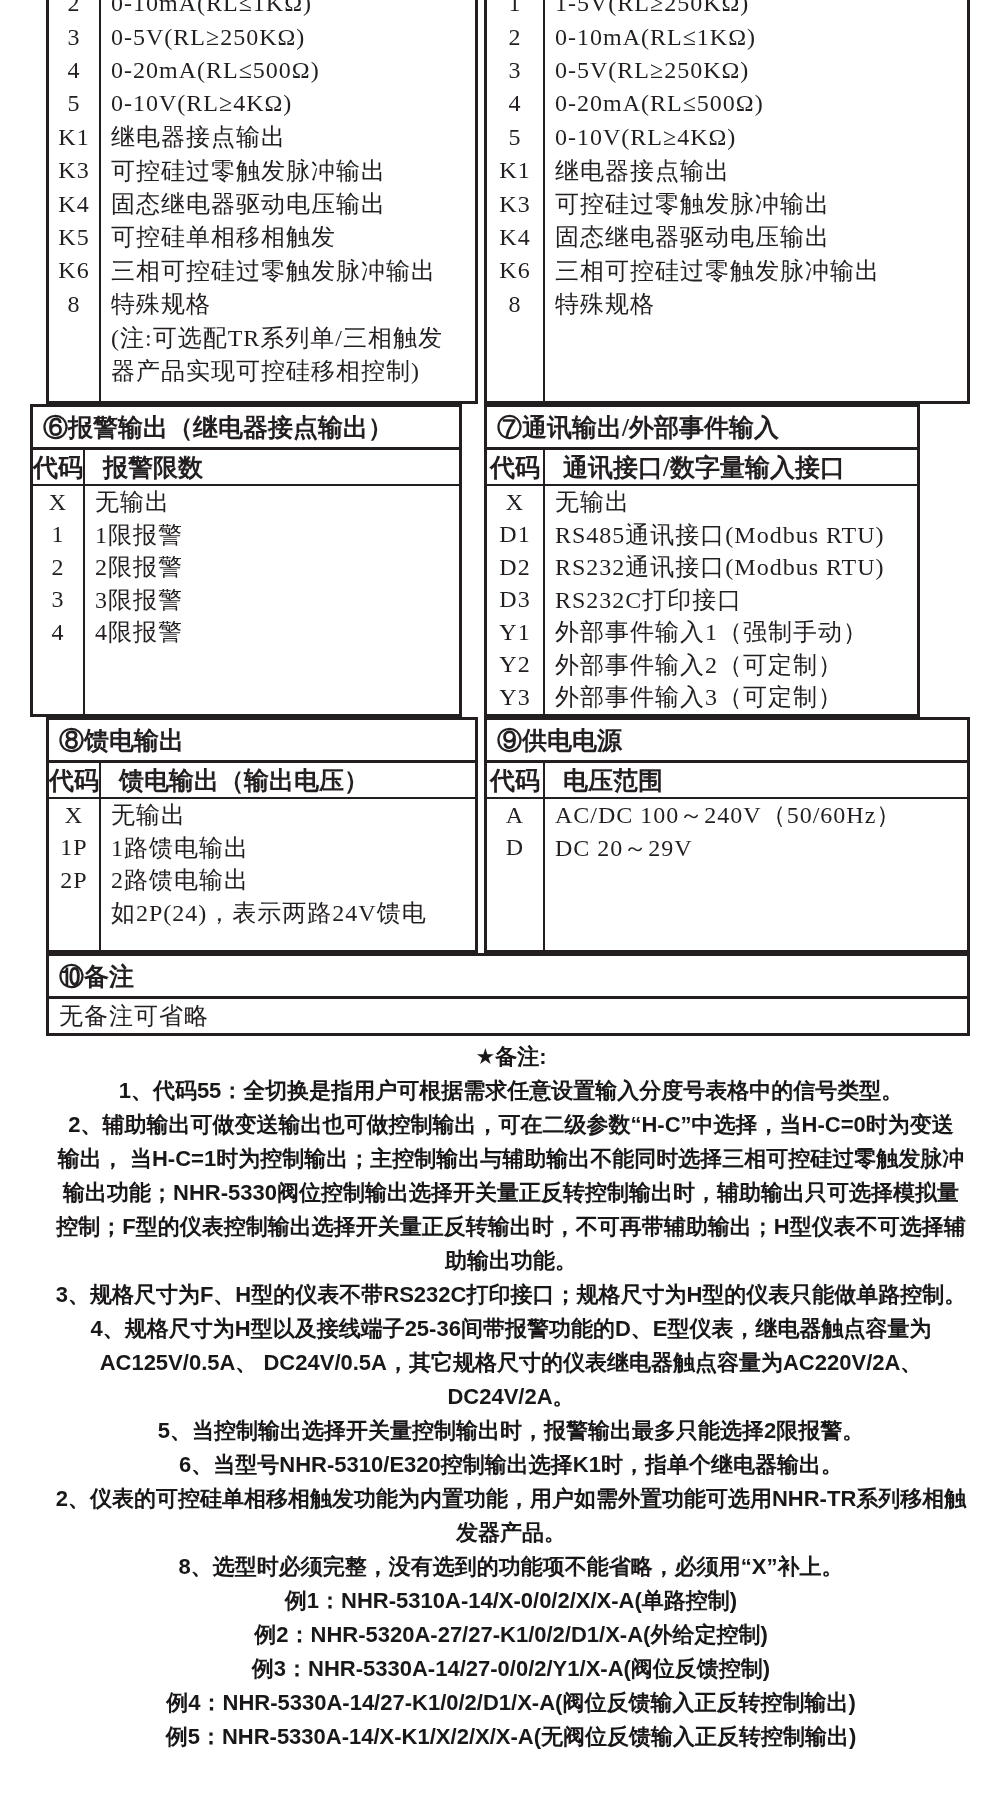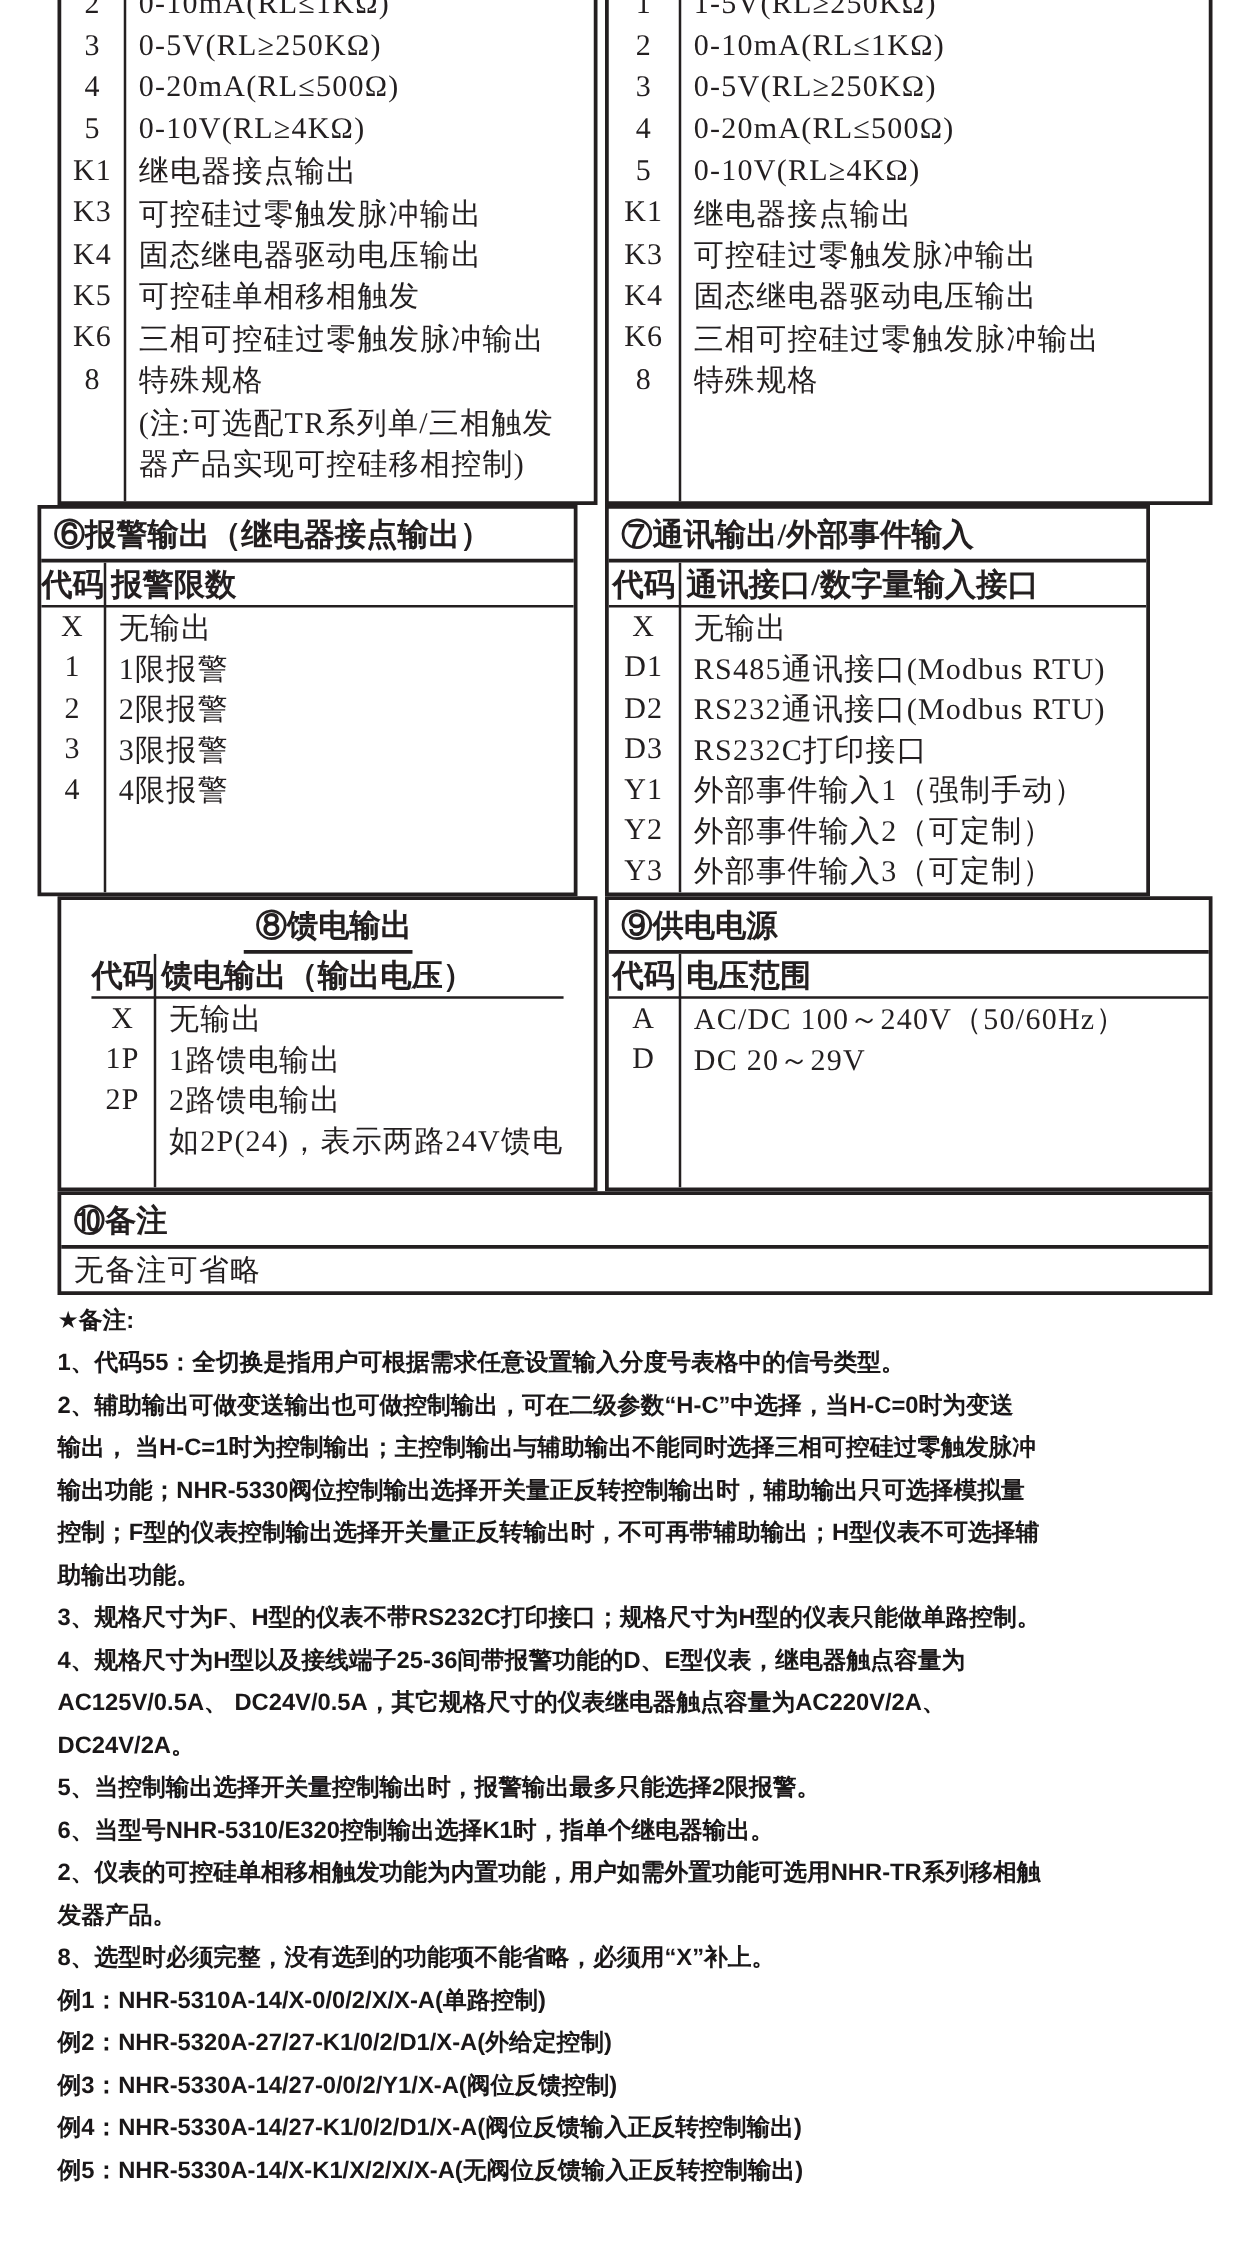--- a/index.html
+++ b/index.html
@@ -23,33 +23,33 @@
     flex:none; font-weight:bold; font-size:25px; height:40px;
     display:flex; align-items:center; padding-left:10px;
     border-bottom:3px solid #231f20; white-space:nowrap;
   }
   .grid { position:relative; flex:1; overflow:hidden; }
   .col-row {
     display:flex; align-items:center; height:34px;
     border-bottom:2px solid #231f20; font-weight:bold; font-size:25px;
   }
   .col-row .code { flex:none; text-align:center; }
-  .col-row .desc { padding-left:6px; white-space:nowrap; }
+  .col-row .desc { padding-left:20px; white-space:nowrap; }
   .left-col .code  { width:50px; }
   .left-col .vdiv  { left:50px; }
   .right-col .code { width:56px; }
   .right-col .vdiv { left:56px; }
   .sec10-content {
     font-size:24px; height:34px; display:flex; align-items:center;
     padding-left:10px; letter-spacing:1px;
   }
   .notes {
     position:absolute; left:46px; top:1040px; width:930px;
     font-family:"Liberation Sans","DejaVu Sans",sans-serif;
-    font-weight:600; font-size:19px; line-height:34px; color:#1a1718;
+    font-weight:600; font-size:22px; line-height:34px; color:#1a1718;text-align:center;
   }
   .notes-title { font-weight:bold; }
   .note-line { white-space:nowrap; }
 </style>
 </head>
 <body>
 
 <div class="page">
 
   <div class="tbl top left-col" style="left:46px; top:-16px; width:432px; height:420px;">
@@ -219,21 +219,21 @@
     <span class="desc">外部事件输入2（可定制）</span>
   </div>
           <div class="row">
     <span class="code">Y3</span>
     <span class="desc">外部事件输入3（可定制）</span>
   </div>
         </div>
     </div>
   </div>
 
-  <div class="tbl sec left-col" style="left:46px; top:717px; width:432px; height:236px;align-items:center;">
+  <div class="tbl sec left-col" style="left:46px; top:717px; width:432px; height:236px;">
     <div class="sec-title">⑧馈电输出</div>
     <div class="grid">
       <div class="vdiv"></div>
       <div class="col-row">
         <span class="code">代码</span>
         <span class="desc">馈电输出（输出电压）</span>
       </div>
       <div>
           <div class="row">
     <span class="code">X</span>

